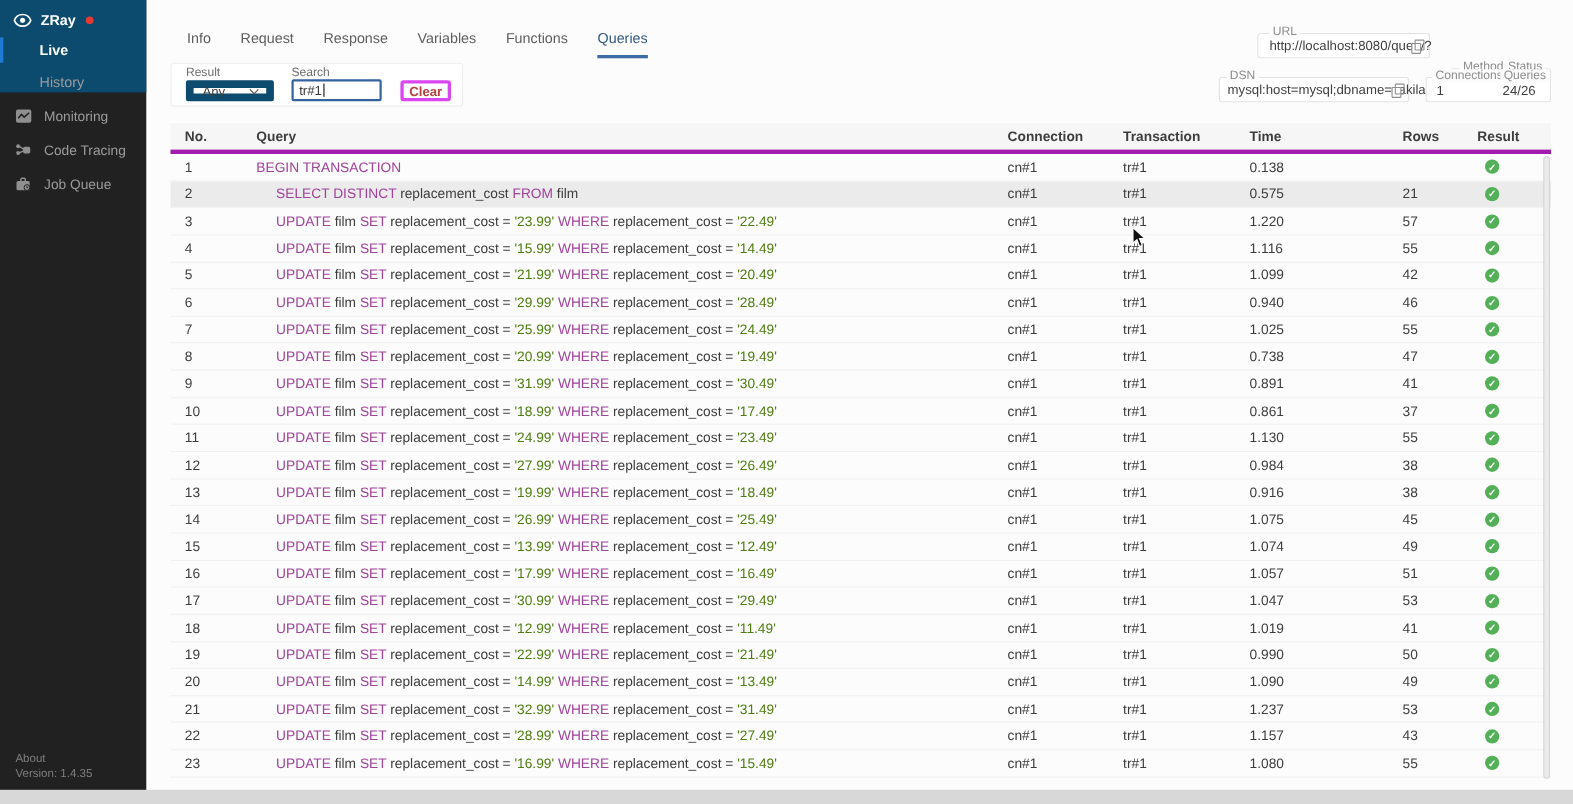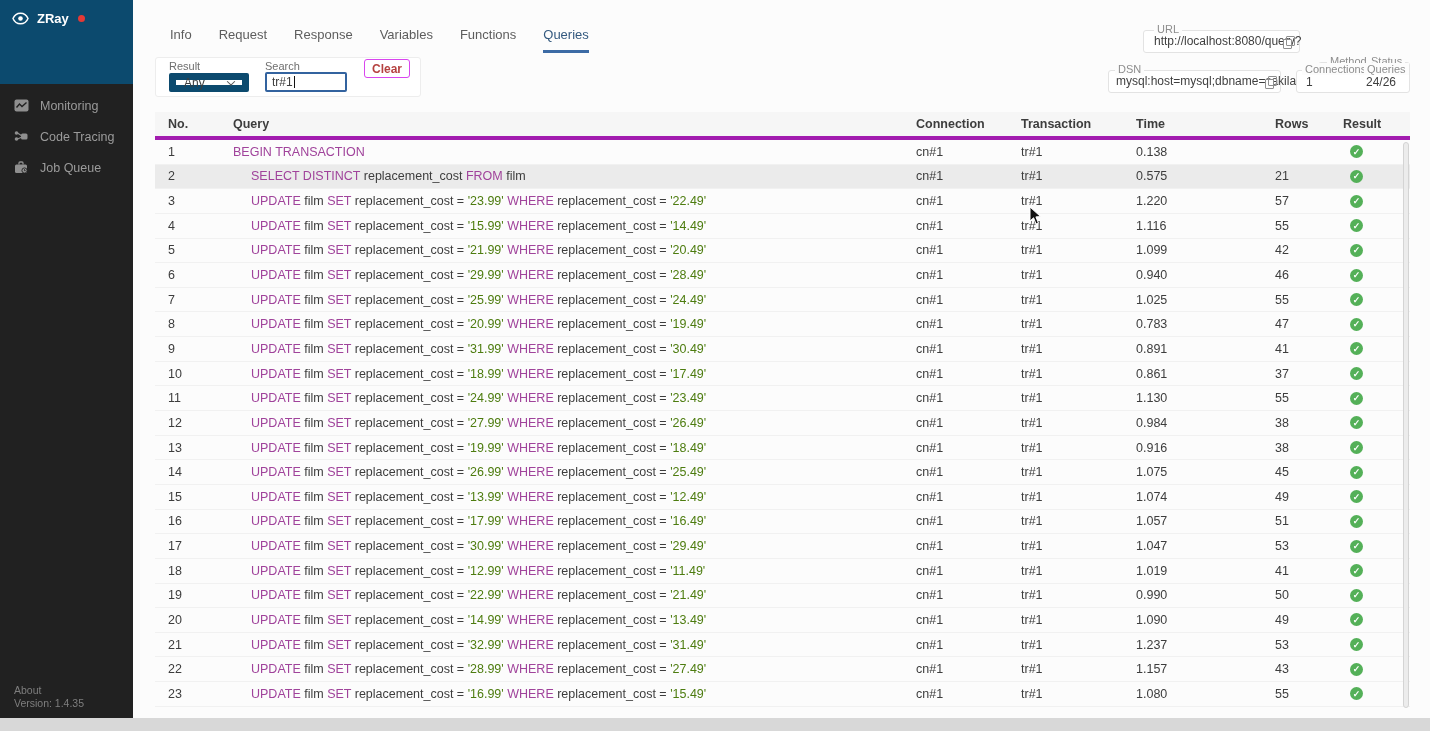--- a/index.html
+++ b/index.html
@@ -33,21 +33,21 @@
   .tab.active { color:#33597f; border-bottom-color:#3c6ba5; }
 
   .filter-card { position:absolute; left:22px; top:57px; width:266px; height:40px; background:#fff; border:1px solid #ededed; border-radius:3px; }
   .flabel { position:absolute; top:2px; font-size:11px; color:#6f6f6f; }
   .result-label { left:13px; }
   .search-label { left:109px; }
   .result-select { position:absolute; left:13px; top:15px; width:80px; height:19px; border:7px solid #0c4a6e; border-radius:2px; background:#fff; font-size:12px; display:flex; align-items:center; padding:0 8px; justify-content:space-between; cursor:pointer; }
   .chevron { width:6px; height:6px; border-right:1.5px solid #555; border-bottom:1.5px solid #555; transform:rotate(45deg) translate(-1px,-1px); }
   .search-input { position:absolute; left:109px; top:14px; width:82px; height:20px; border:2px solid #33639f; border-radius:2px; background:#fff; font-size:12px; display:flex; align-items:center; padding-left:5px; cursor:text; }
   .caret { width:1px; height:12px; background:#111; margin-left:1px; }
-  .clear-btn { position:absolute; left:208px; top:1px; width:46px; height:19px; border:1px solid #d946ef; border-radius:3px; background:#fff; color:#b5413f; font-weight:bold; font-size:12px; display:flex; align-items:center; justify-content:center; cursor:pointer; }
+  .clear-btn { position:absolute; left:208px; top:15px; width:46px; height:19px; border:3px solid #d946ef; border-radius:3px; background:#fff; color:#b5413f; font-weight:bold; font-size:12px; display:flex; align-items:center; justify-content:center; cursor:pointer; }
 
   .info-box { position:absolute; background:#fff; border:1px solid #e3e3e3; border-radius:3px; }
   .legend { position:absolute; top:-8px; font-size:11px; color:#8d8d8d; background:#fcfcfc; padding:0 3px; white-space:nowrap; }
   .ival { font-size:12px; color:#3f3f3f; line-height:21px; white-space:nowrap; }
   .url-box { left:1010px; top:30px; width:157px; height:23px; }
   .method-box { left:1185px; top:30px; width:92px; height:23px;margin-top:32px; }
   .dsn-box { left:975px; top:70px; width:173px; height:23px; }
   .connq-box { left:1163px; top:70px; width:114px; height:23px; }
   .copy-icon { position:relative; width:10px; height:12px; display:inline-block; cursor:pointer; }
   .copy-icon::before { content:""; position:absolute; left:0; top:3px; width:7px; height:8px; border:1px solid #8f8f8f; border-radius:1px; background:#fff; }
@@ -79,20 +79,24 @@
 <div class="sidebar">
   <div class="sidebar-top">
     <div class="brand-row">
       <svg width="17" height="13" viewBox="0 0 17 13">
         <path d="M8.5 1.2C5 1.2 2.2 3.6 1 6.5c1.2 2.9 4 5.3 7.5 5.3s6.3-2.4 7.5-5.3C14.8 3.6 12 1.2 8.5 1.2z" fill="none" stroke="#ffffff" stroke-width="1.5"></path>
         <circle cx="8.5" cy="6.5" r="2.3" fill="#ffffff"></circle>
       </svg>
       <span class="brand-label">ZRay</span>
       <span class="rec-dot"></span>
     </div>
+    <div id="nav-top">
+        <div class="nav-top-item active">Live</div>
+        <div class="nav-top-item">History</div>
+      </div>
   </div>
   <div class="nav-main" id="nav-main">
       <div class="nav-main-item">
         <span class="nicon">
           <svg width="15" height="13" viewBox="0 0 15 13">
             <rect x="0.5" y="0.5" width="14" height="12" rx="2" fill="#8f8f8f"></rect>
             <polyline points="2.5,8.5 5.5,5 8,7.5 12.5,3.5" fill="none" stroke="#212121" stroke-width="1.4"></polyline>
           </svg>
         </span>
         <span>Monitoring</span>
@@ -264,21 +268,21 @@
           <div class="c-rows">55</div>
           <div class="c-res">
             <span class="check">✓</span>
           </div>
         </div>
         <div class="trow">
           <div class="c-no">8</div>
           <div class="c-query indent"><span class="sql-kw">UPDATE</span><span> film </span><span class="sql-kw">SET</span><span> replacement_cost = </span><span class="sql-val">'20.99'</span><span> </span><span class="sql-kw">WHERE</span><span> replacement_cost = </span><span class="sql-val">'19.49'</span></div>
           <div class="c-conn">cn#1</div>
           <div class="c-tx">tr#1</div>
-          <div class="c-time">0.783</div>
+          <div class="c-time">0.738</div>
           <div class="c-rows">47</div>
           <div class="c-res">
             <span class="check">✓</span>
           </div>
         </div>
         <div class="trow">
           <div class="c-no">9</div>
           <div class="c-query indent"><span class="sql-kw">UPDATE</span><span> film </span><span class="sql-kw">SET</span><span> replacement_cost = </span><span class="sql-val">'31.99'</span><span> </span><span class="sql-kw">WHERE</span><span> replacement_cost = </span><span class="sql-val">'30.49'</span></div>
           <div class="c-conn">cn#1</div>
           <div class="c-tx">tr#1</div>

